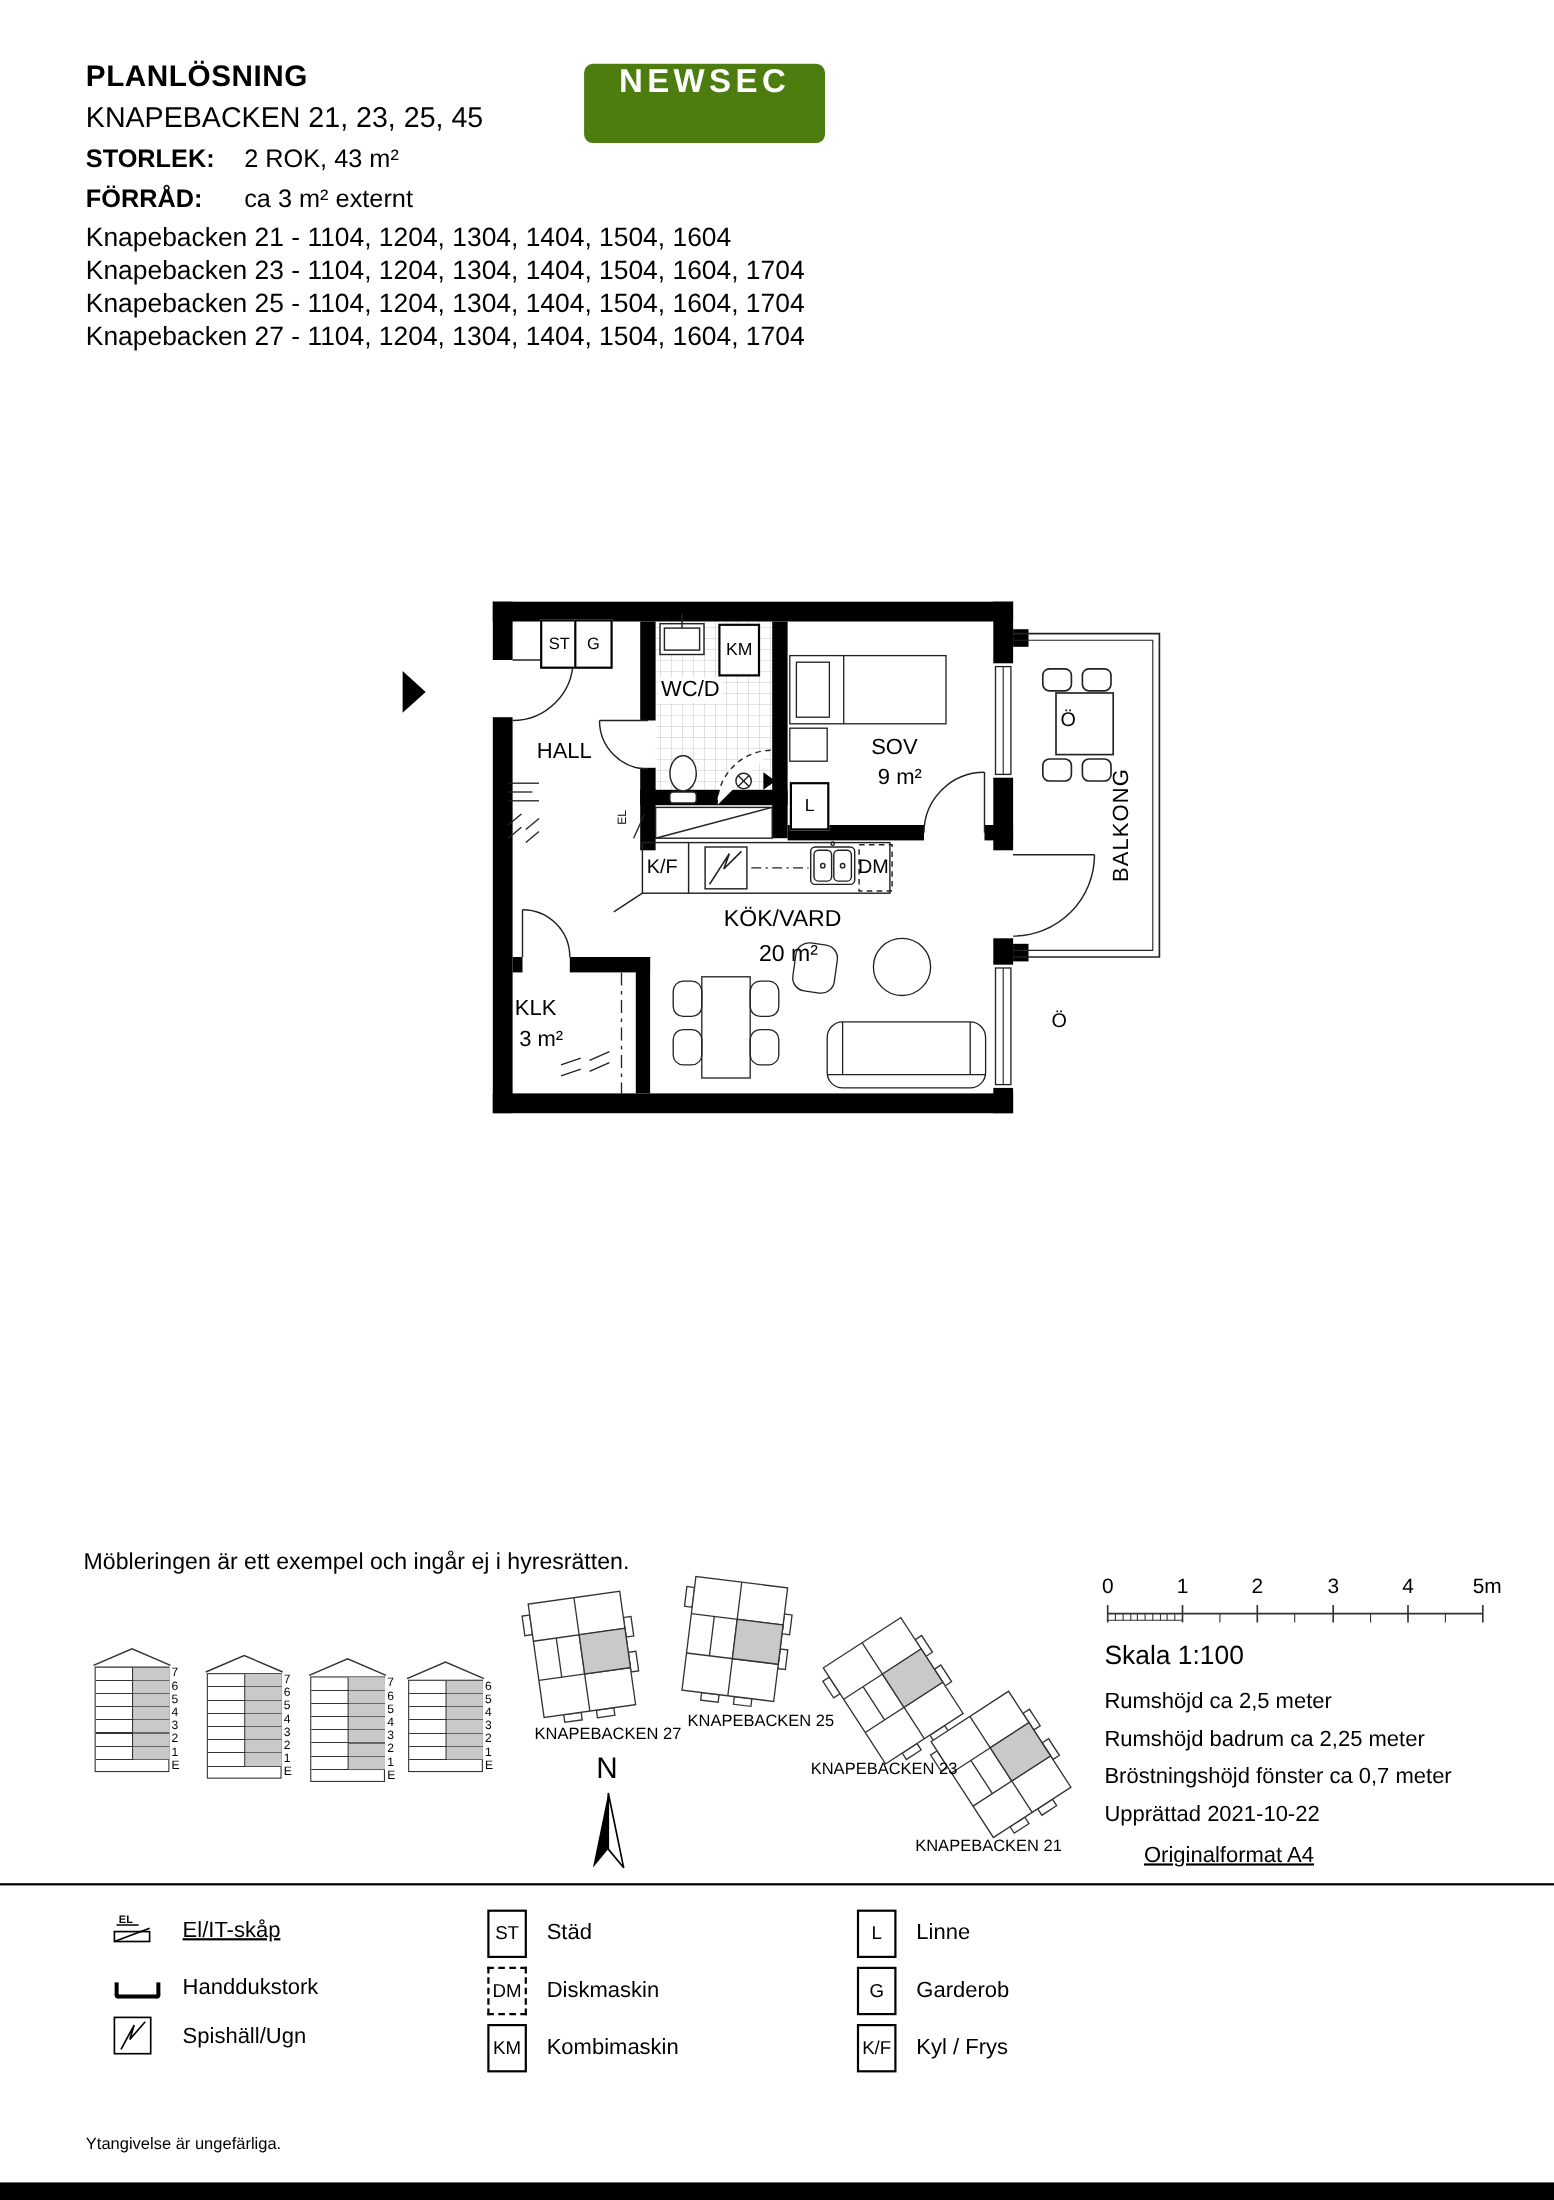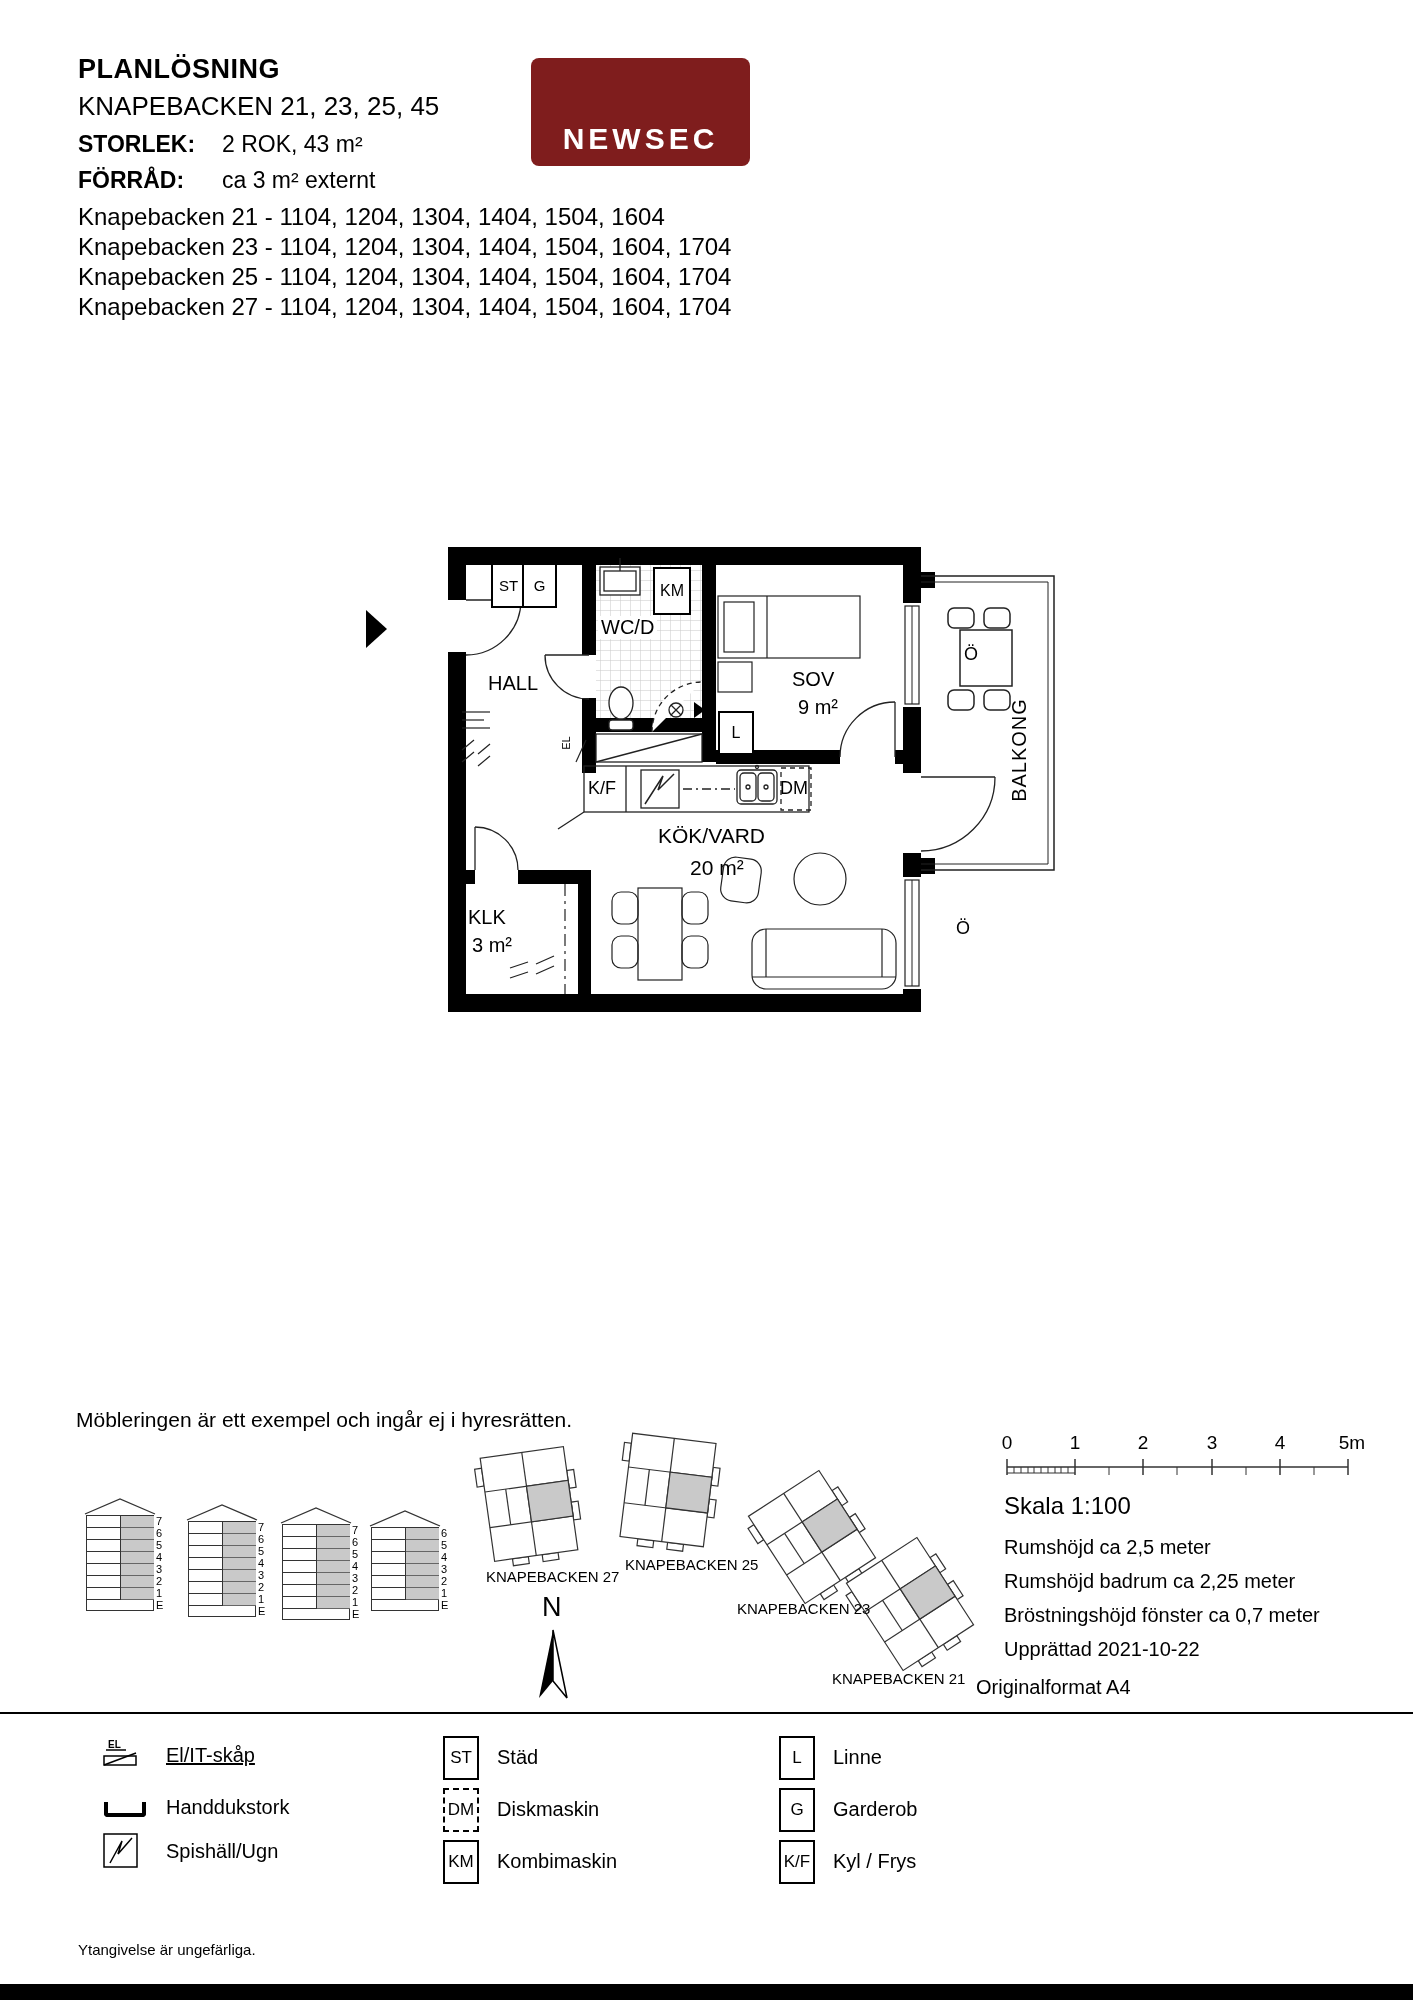--- a/index.html
+++ b/index.html
@@ -8,22 +8,22 @@
   .abs{position:absolute;}
   
   #hdr{position:absolute;left:78px;top:54px;}
   .h-title{font-size:27px;font-weight:bold;letter-spacing:.5px;}
   .h-sub{font-size:26px;margin-top:6px;}
   .h-row{font-size:23px;margin-top:9px;display:flex;}
   .h-row .lab{font-weight:bold;width:144px;}
   .h-lag{font-size:25px;font-weight:bold;margin-top:6px;}
   .apts{margin-top:8px;font-size:24px;line-height:30px;}
   
-  #logo{position:absolute;left:531px;top:58px;width:219px;height:108px;background:#7f1d1d;
-        border-radius:8px;display:flex;align-items:flex-end;justify-content:center;}
+  #logo{position:absolute;left:531px;top:58px;width:219px;height:72px;background:#4d7c0f;
+        border-radius:8px;display:flex;align-items:flex-start;justify-content:center;}
   #logo span{color:#fff;font-size:30px;font-weight:bold;letter-spacing:4px;margin-bottom:10px;}
   
   #plan{position:absolute;left:360px;top:540px;width:720px;height:480px;}
   #plan svg{position:absolute;left:0;top:0;}
   .plab{position:absolute;font-size:20px;white-space:nowrap;}
   .pbox{position:absolute;border:2px solid #000;background:#fff;display:flex;
         align-items:center;justify-content:center;font-size:16px;}
   .rot90{transform:rotate(-90deg);transform-origin:0 0;text-align:center;}
   
   #note{position:absolute;left:76px;top:1408px;font-size:21px;}
@@ -36,21 +36,21 @@
   .short .elev-body{height:84px;}
   .short .elev-shade{height:72px;}
   .elev-nums{position:absolute;left:70px;top:18px;}
   .fnum{height:12px;line-height:12px;font-size:11px;}
   .bldg-lab{position:absolute;font-size:15px;white-space:nowrap;}
   #north-n{position:absolute;left:542px;top:1592px;font-size:27px;}
   
   .tick-lab{position:absolute;top:1432px;font-size:19px;transform:translateX(-50%);}
   #skala{position:absolute;left:1004px;top:1492px;font-size:24px;}
   #info{position:absolute;left:1004px;top:1530px;font-size:20px;line-height:34px;}
-  #fmt{position:absolute;left:976px;top:1676px;font-size:20px;}
+  #fmt{position:absolute;left:1040px;top:1676px;font-size:20px;text-decoration:underline;}
   #divider{position:absolute;left:0;top:1712px;width:1413px;height:2px;background:#000;}
   
   .lgbox{position:absolute;width:36px;height:44px;border:2px solid #000;box-sizing:border-box;
          display:flex;align-items:center;justify-content:center;font-size:17px;background:#fff;}
   .lgbox.dashed{border-style:dashed;}
   .lglab{position:absolute;font-size:20px;white-space:nowrap;}
   #towel-icon{position:absolute;left:104px;top:1802px;width:34px;height:11px;
     border-left:4px solid #000;border-right:4px solid #000;border-bottom:4px solid #000;
     border-radius:0 0 4px 4px;}
   #ytang{position:absolute;left:78px;top:1941px;font-size:15px;}

